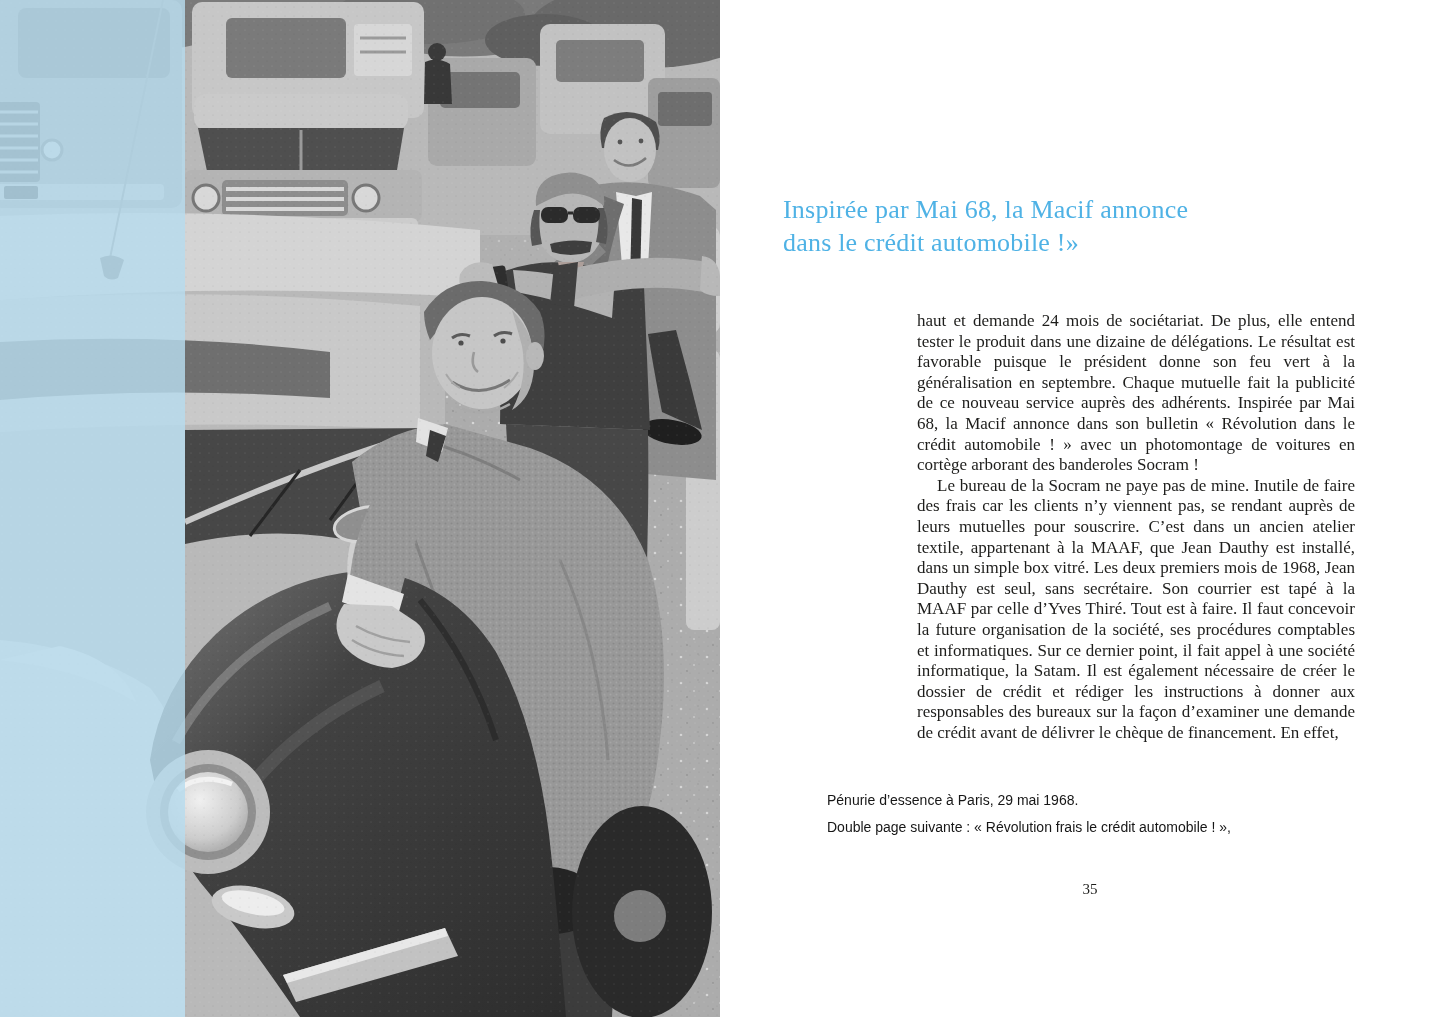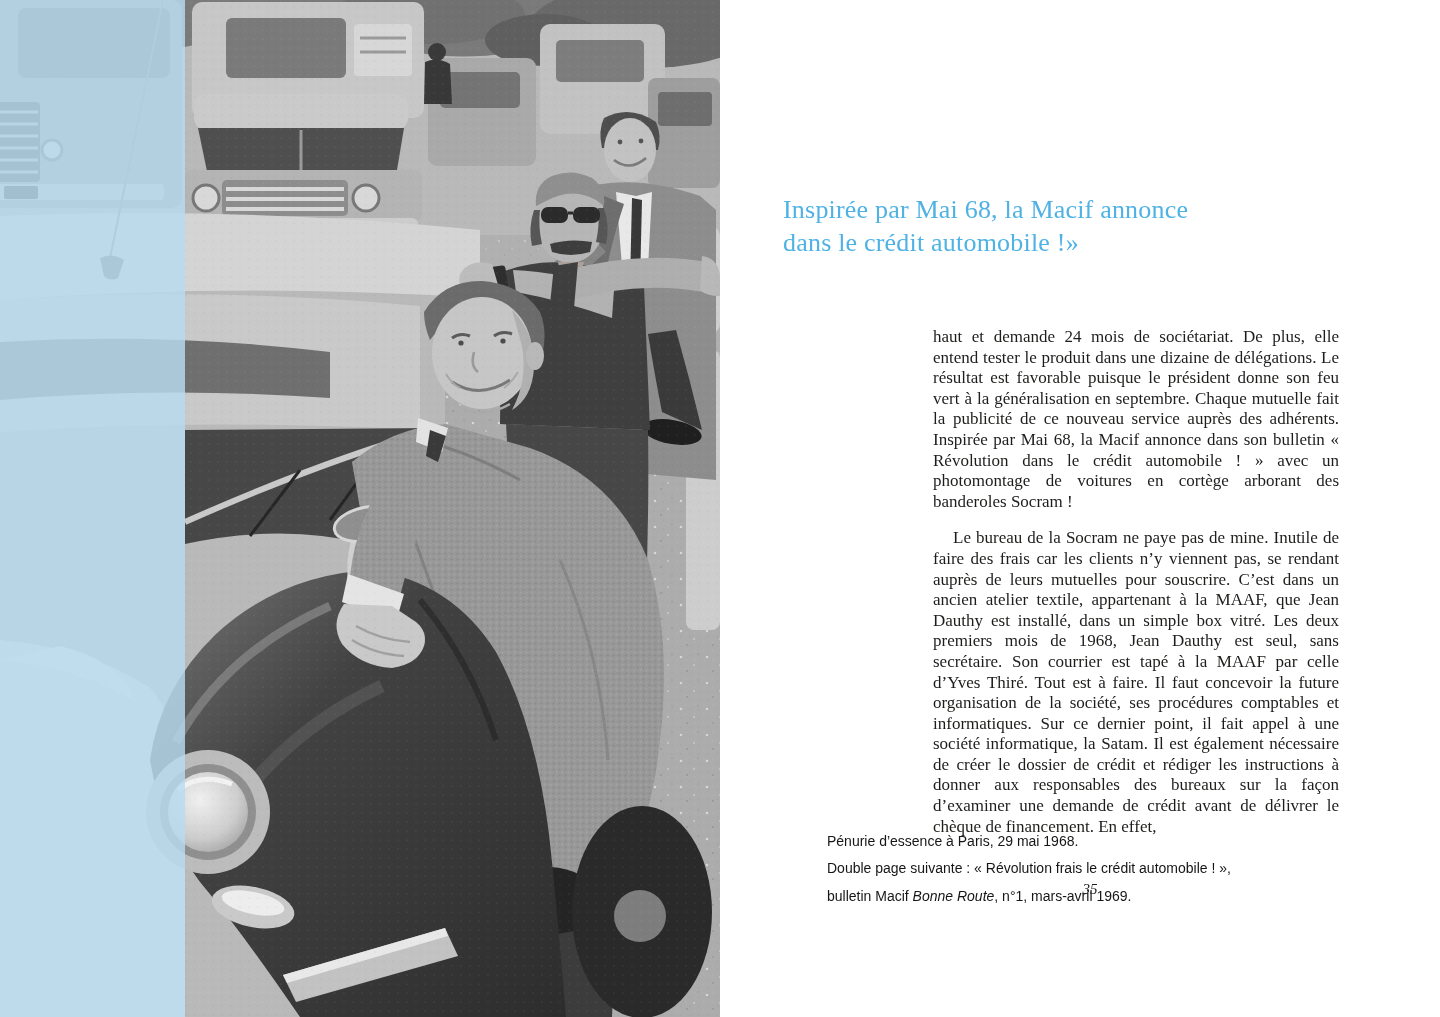--- a/index.html
+++ b/index.html
@@ -28,34 +28,34 @@
     font-size:26px;line-height:33px;font-weight:400;
     color:var(--accent,#4fb2e5);
     letter-spacing:0.2px;
     margin:3px;
   }
   .bodycol{
     position:absolute;left:917px;top:311px;width:438px;
     font-size:17px;line-height:20.6px;color:#1d1d1b;
     text-align:justify;
   }
-  .bodycol p{margin:16px;padding:0;}
+  .bodycol p{margin:0;padding:0;}
   .bodycol p.indent{text-indent:20px;}
   .caption{
-    position:absolute;left:827px;top:828px;width:420px;
+    position:absolute;left:827px;top:787px;width:420px;
     font-family:"Liberation Sans", sans-serif;
     font-size:14px;line-height:27.4px;color:#161616;
   }
   .caption p{margin:0;padding:0;}
   .caption i{font-style:italic;}
   .folio{
     position:absolute;left:1060px;top:881px;width:60px;
     text-align:center;
     font-family:"Liberation Serif", serif;
-    font-style:italic;font-size:15px;color:#1d1d1b;
+    font-size:15px;color:#1d1d1b;
   }
 </style>
 </head>
 <body>
 
 <div class="spread">
 
   <figure class="photo" aria-label="Pénurie d’essence à Paris, 29 mai 1968 — trois hommes poussent une Citroën DS dans un embouteillage">
     <svg viewBox="0 0 720 1017" width="720" height="1017" aria-hidden="true">
       <defs>
@@ -286,18 +286,17 @@
   </h1>
 
   <div class="bodycol">
     <p>haut et demande 24 mois de sociétariat. De plus, elle entend tester le produit dans une dizaine de délégations. Le résultat est favorable puisque le président donne son feu vert à la généralisation en septembre. Chaque mutuelle fait la publicité de ce nouveau service auprès des adhérents. Inspirée par Mai 68, la Macif annonce dans son bulletin « Révolution dans le crédit automobile ! » avec un photomontage de voitures en cortège arborant des banderoles Socram !</p>
     <p class="indent">Le bureau de la Socram ne paye pas de mine. Inutile de faire des frais car les clients n’y viennent pas, se rendant auprès de leurs mutuelles pour souscrire. C’est dans un ancien atelier textile, appartenant à la MAAF, que Jean Dauthy est installé, dans un simple box vitré. Les deux premiers mois de 1968, Jean Dauthy est seul, sans secrétaire. Son courrier est tapé à la MAAF par celle d’Yves Thiré. Tout est à faire. Il faut concevoir la future organisation de la société, ses procédures comptables et informatiques. Sur ce dernier point, il fait appel à une société informatique, la Satam. Il est également nécessaire de créer le dossier de crédit et rédiger les instructions à donner aux responsables des bureaux sur la façon d’examiner une demande de crédit avant de délivrer le chèque de financement. En effet,</p>
   </div>
 
   <div class="caption">
     <p>Pénurie d’essence à Paris, 29 mai 1968.</p>
     <p>Double page suivante : « Révolution frais le crédit automobile ! »,</p>
-    <p><span>bulletin Macif </span><i>Bonne Route</i><span>, n°1, mars-avril 1969.</span></p>
   </div>
 
   <div class="folio">35</div>
 
 </div>
 
 </body></html>

